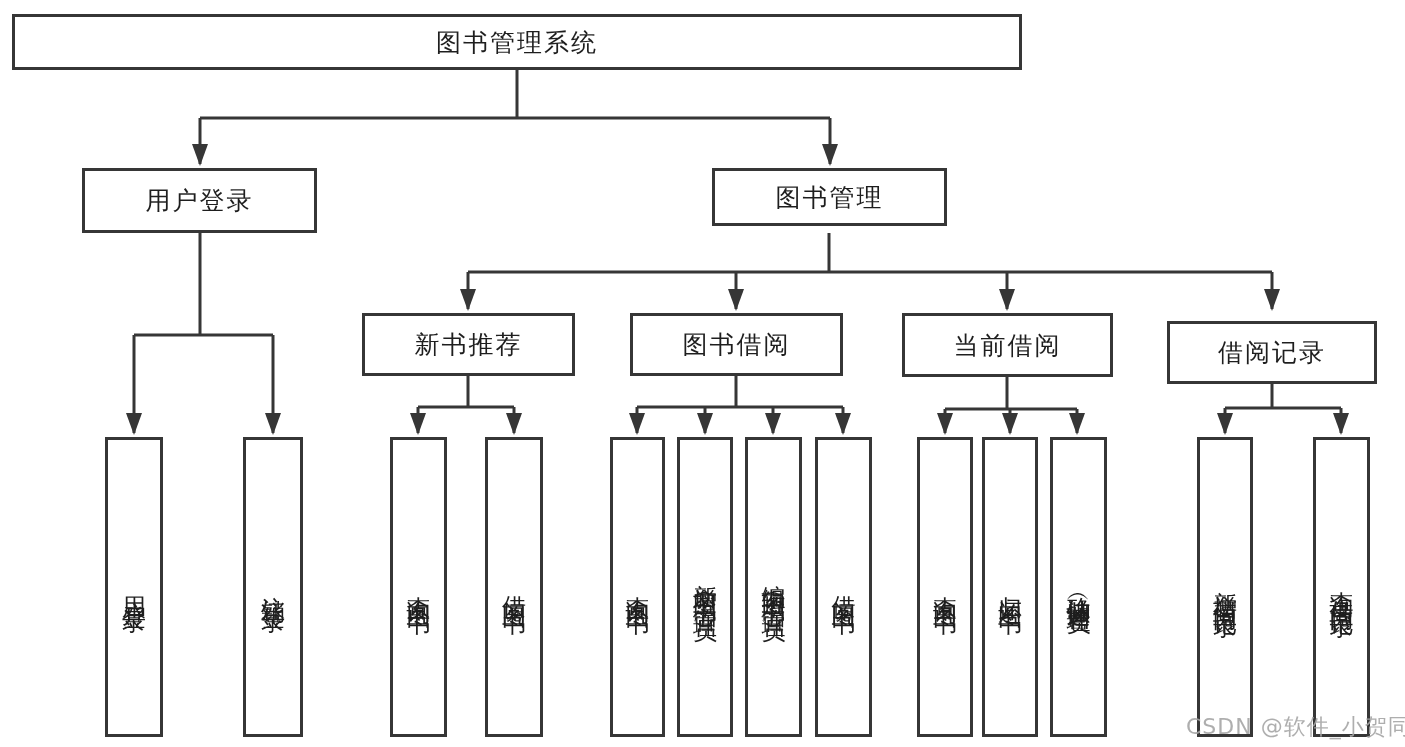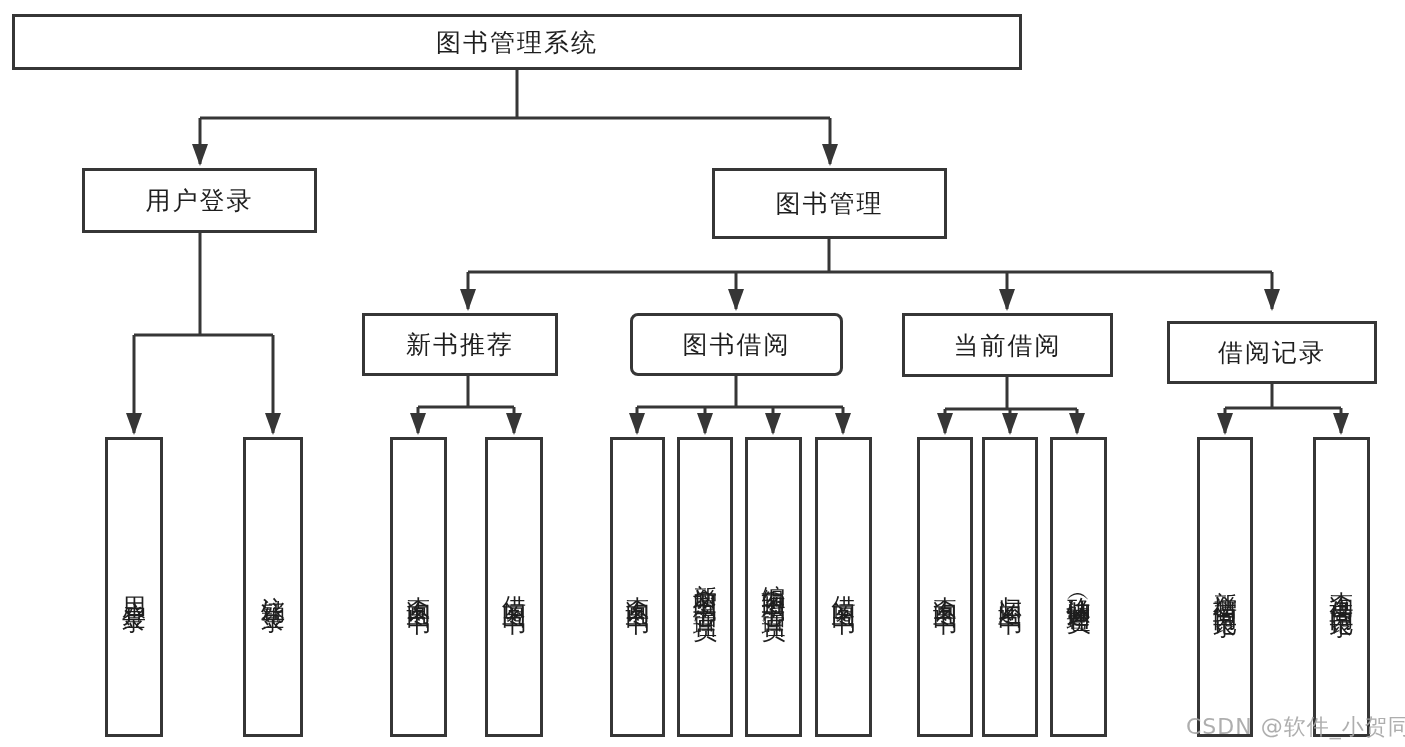--- a/index.html
+++ b/index.html
@@ -98,24 +98,24 @@
       <line x1="1010" y1="409" x2="1010" y2="433" marker-end="url(#arr)"></line>
       <line x1="1077" y1="409" x2="1077" y2="433" marker-end="url(#arr)"></line>
       <line x1="1225" y1="408" x2="1225" y2="433" marker-end="url(#arr)"></line>
       <line x1="1341" y1="408" x2="1341" y2="433" marker-end="url(#arr)"></line>
     </g>
   </svg>
 
   <div class="node hnode" style="left:12px; top:14px; width:1010px; height:56px;">图书管理系统</div>
 
   <div class="node hnode" style="left:82px; top:168px; width:235px; height:65px;">用户登录</div>
-  <div class="node hnode" style="left:712px; top:168px; width:235px; height:71px;">图书管理</div>
+  <div class="node hnode" style="left:712px; top:168px; width:235px; height:58px;">图书管理</div>
 
-  <div class="node hnode" style="left:362px; top:313px; width:196px; height:63px;">新书推荐</div>
-  <div class="node hnode" style="left:630px; top:313px; width:213px; height:63px;border-radius:8px;">图书借阅</div>
+  <div class="node hnode" style="left:362px; top:313px; width:213px; height:63px;">新书推荐</div>
+  <div class="node hnode" style="left:630px; top:313px; width:213px; height:63px;">图书借阅</div>
   <div class="node hnode" style="left:902px; top:313px; width:211px; height:64px;">当前借阅</div>
   <div class="node hnode" style="left:1167px; top:321px; width:210px; height:63px;">借阅记录</div>
 
   <div class="node vnode" style="left:105px; width:58px;">用户登录</div>
   <div class="node vnode" style="left:243px; width:60px;">注销登录</div>
 
   <div class="node vnode" style="left:390px; width:57px;">查询图书</div>
   <div class="node vnode" style="left:485px; width:58px;">借阅图书</div>
 
   <div class="node vnode" style="left:610px; width:55px;">查询图书</div>

